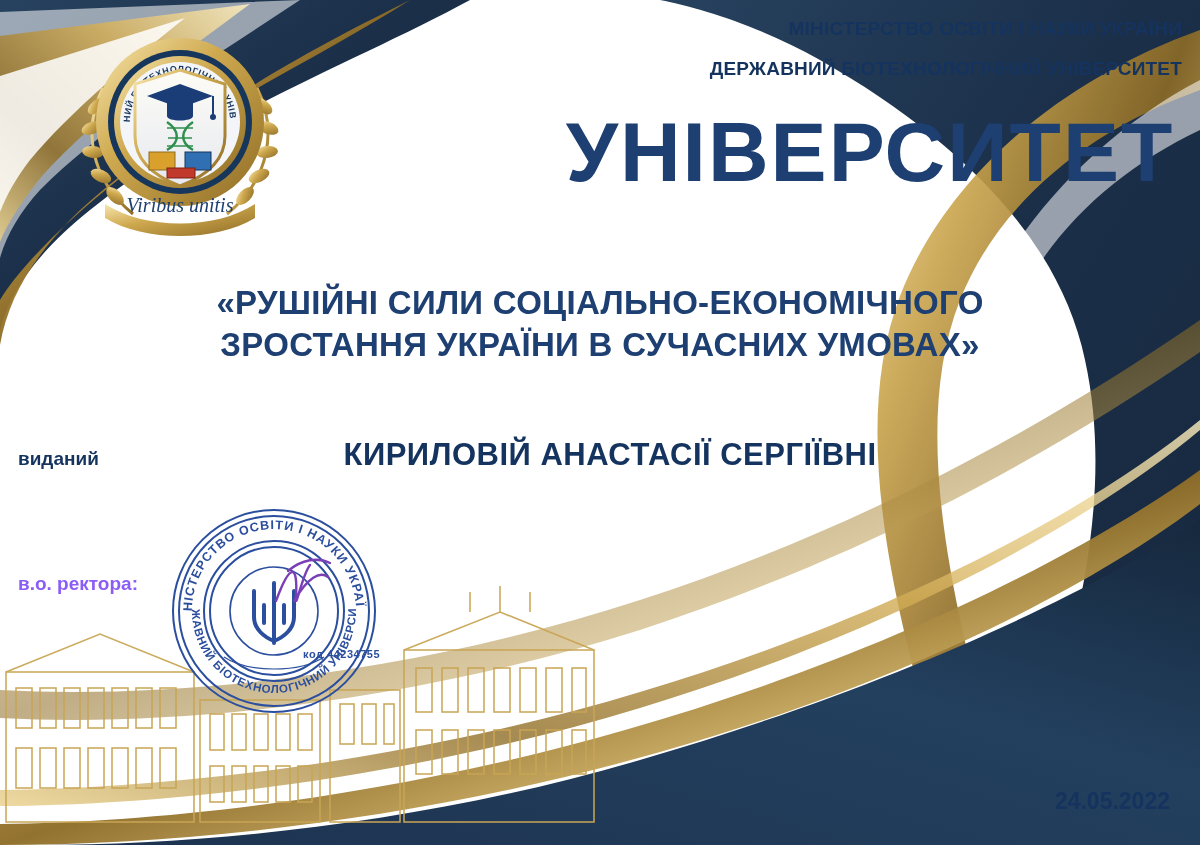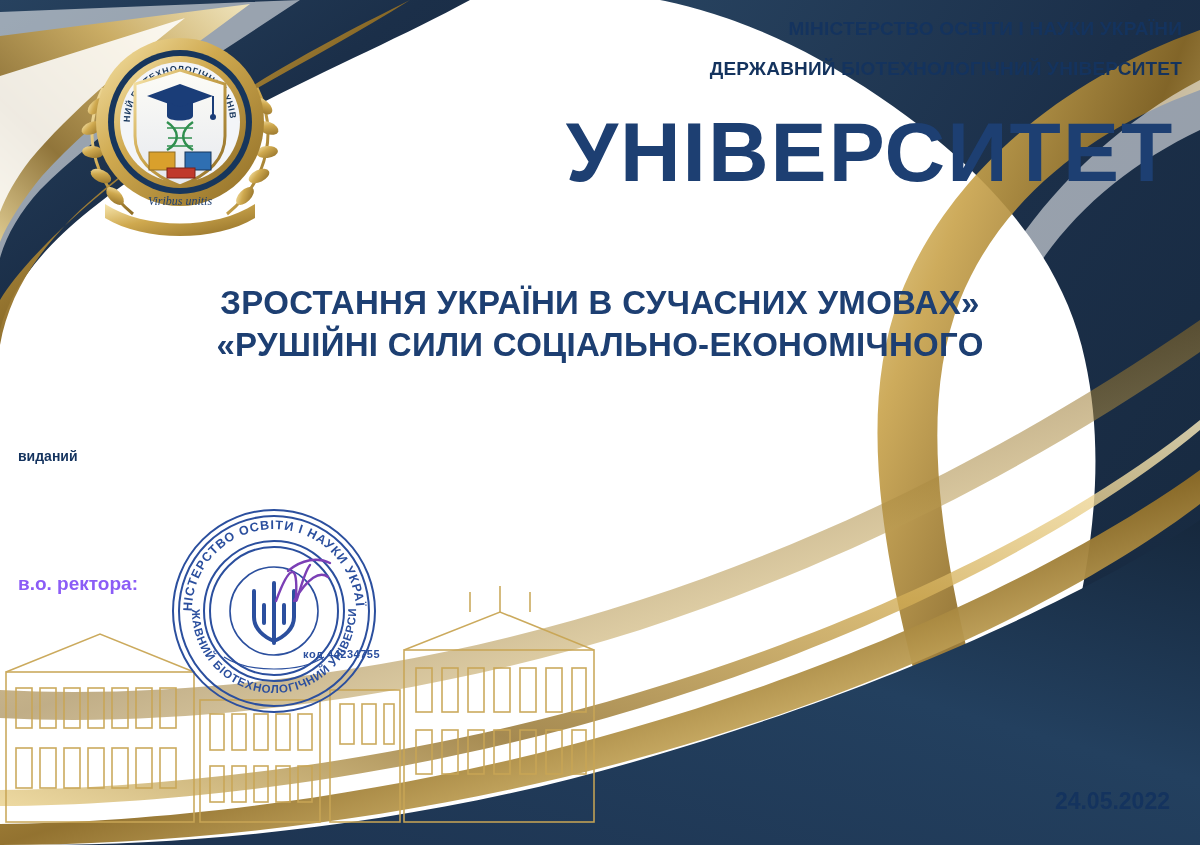--- a/index.html
+++ b/index.html
@@ -79,21 +79,21 @@
     font-weight: bold;
     color: #1d3f72;
     line-height: 1.28;
     letter-spacing: 0.3px;
   }
   
   .issued-label {
     position: absolute;
     left: 18px;
     top: 448px;
-    font-size: 14px;
+    font-size: 19px;
     font-weight: bold;
     color: #14335e;
   }
   .recipient-name {
     position: absolute;
     left: 200px;
     width: 820px;
     top: 437px;
     text-align: center;
     font-size: 31px;
@@ -135,21 +135,21 @@
     height: 220px;
   }
   .emblem-motto {
     position: absolute;
     left: 0;
     top: 176px;
     width: 210px;
     text-align: center;
     font-family: "Liberation Serif", serif;
     font-style: italic;
-    font-size: 12px;
+    font-size: 20px;
     color: #1d3f72;
   }
   
   .stamp {
     position: absolute;
     left: 168px;
     top: 505px;
     width: 212px;
     height: 212px;
   }
@@ -375,22 +375,23 @@
     </svg>
     <div class="stamp-code">код 44234755</div>
   </div>
 
   <div class="ministry-line">МІНІСТЕРСТВО ОСВІТИ І НАУКИ УКРАЇНИ</div>
   <div class="university-line">ДЕРЖАВНИЙ БІОТЕХНОЛОГІЧНИЙ УНІВЕРСИТЕТ</div>
 
   <div class="cert-title">УНІВЕРСИТЕТ</div>
 
   <div class="event-title">
+    <div>«РУШІЙНІ СИЛИ СОЦІАЛЬНО-ЕКОНОМІЧНОГО</div>
     <div>ЗРОСТАННЯ УКРАЇНИ В СУЧАСНИХ УМОВАХ»</div>
-    <div>«РУШІЙНІ СИЛИ СОЦІАЛЬНО-ЕКОНОМІЧНОГО</div>
   </div>
 
   <div class="issued-label">виданий</div>
+  <div class="recipient-name">КИРИЛОВІЙ АНАСТАСІЇ СЕРГІЇВНІ</div>
 
   <div class="rector-label">в.о. ректора:</div>
 
   <div class="cert-date">24.05.2022</div>
 </div>
 
 </body></html>

